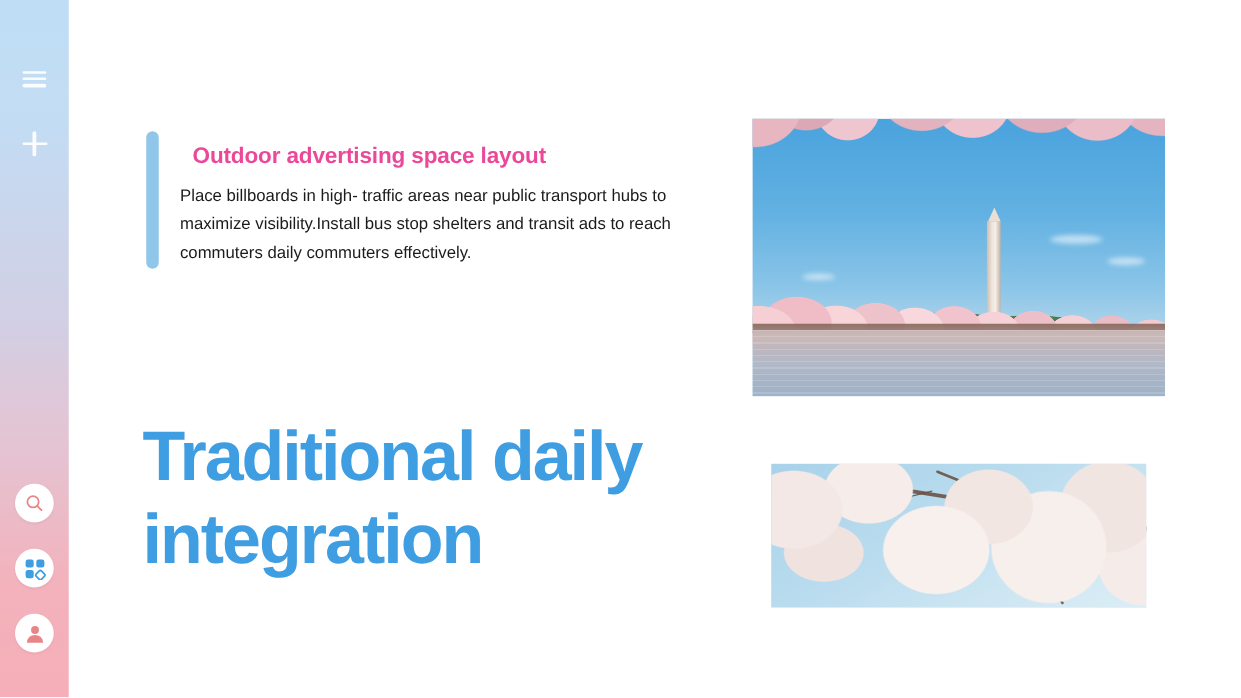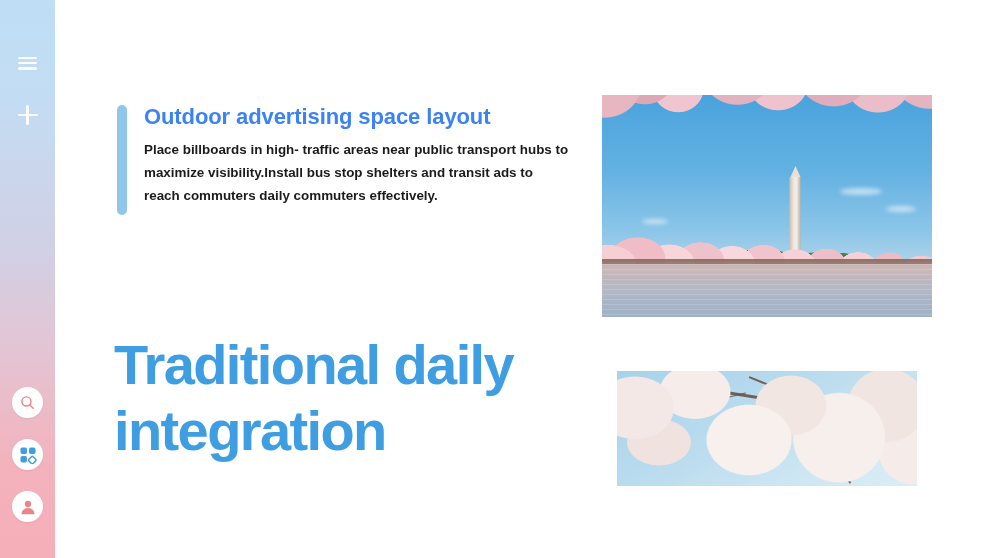--- a/index.html
+++ b/index.html
@@ -112,34 +112,34 @@
     top: 1px;
     width: 10px;
     height: 110px;
     border-radius: 6px;
     background: #8fc6e9;
   }
   .callout-body {
     margin-left: 27px;
   }
   .callout-title {
-    margin: 0;
-    font-size: 22px;
+    margin: 10px;
+    font-size: 18px;
     font-weight: 700;
     letter-spacing: -0.1px;
-    color: #3b82f6;
+    color: #ec4899;
     line-height: 1.2;
     white-space: nowrap;
   }
   .callout-text {
     margin: 9px 0 0 0;
     font-size: 13.4px;
     line-height: 22.6px;
     color: #1b1b1b;
-    font-weight: 700;
+    font-weight: 400;
     max-width: 425px;
   }
 
   .big-title {
     position: absolute;
     left: 114px;
     top: 332px;
     width: 470px;
     margin: 0;
     font-size: 56px;

